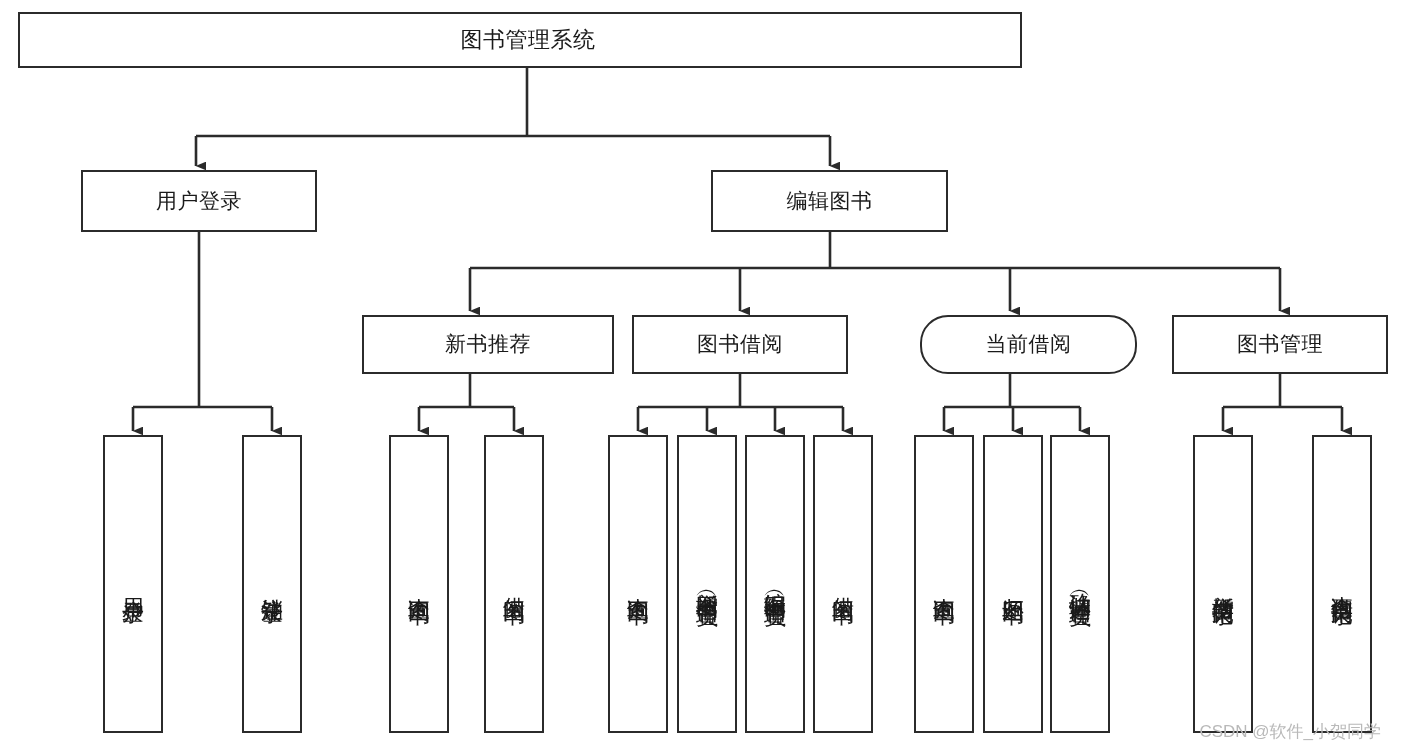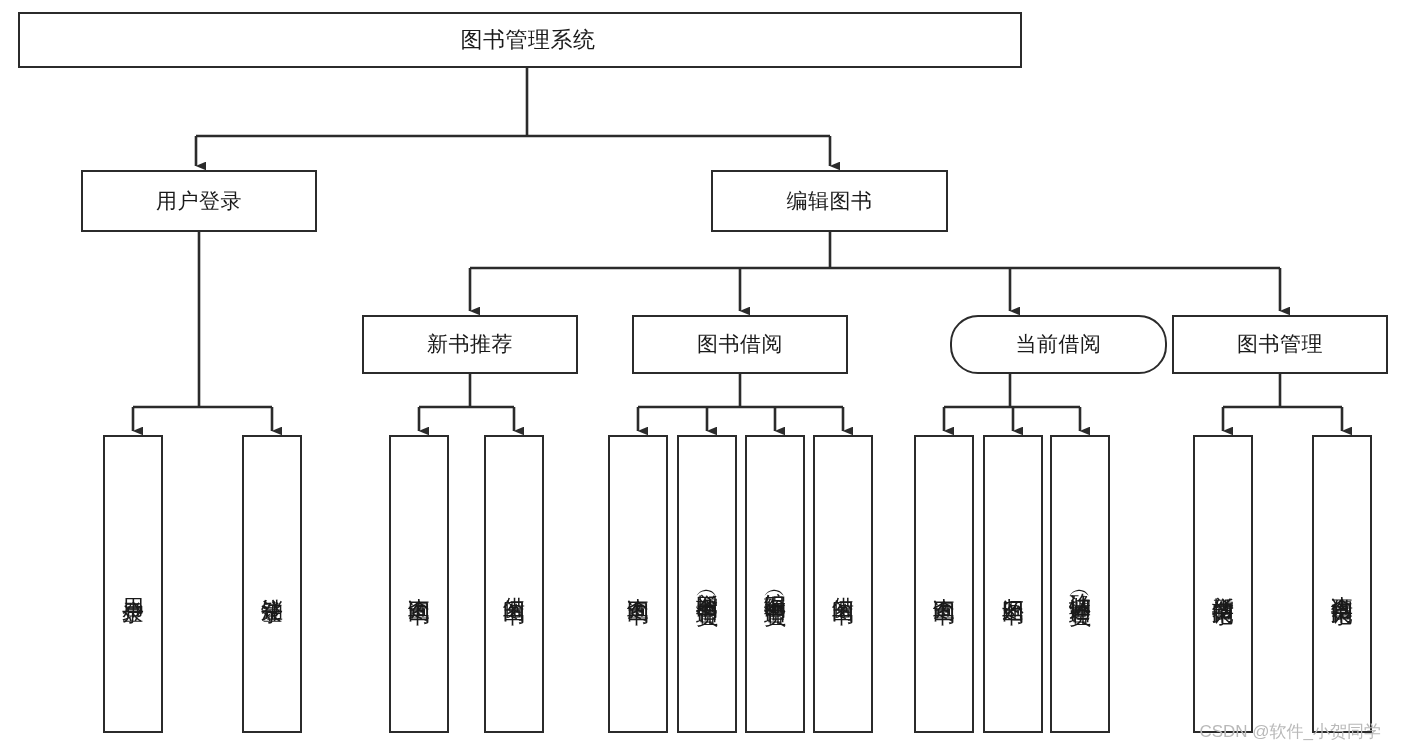--- a/index.html
+++ b/index.html
@@ -137,27 +137,27 @@
     <span class="node-label">图书管理系统</span>
   </div>
 
   <div class="node h-node" style="left:81px; top:170px; width:236px; height:62px;">
     <span class="node-label">用户登录</span>
   </div>
   <div class="node h-node" style="left:711px; top:170px; width:237px; height:62px;">
     <span class="node-label">编辑图书</span>
   </div>
 
-  <div class="node h-node" style="left:362px; top:315px; width:216px; height:59px;">
+  <div class="node h-node" style="left:362px; top:315px; width:252px; height:59px;">
     <span class="node-label">新书推荐</span>
   </div>
   <div class="node h-node" style="left:632px; top:315px; width:216px; height:59px;">
     <span class="node-label">图书借阅</span>
   </div>
-  <div class="node h-node" style="left:950px; top:315px; width:217px; height:59px;border-radius:28px;">
+  <div class="node h-node" style="left:920px; top:315px; width:217px; height:59px;border-radius:28px;">
     <span class="node-label">当前借阅</span>
   </div>
   <div class="node h-node" style="left:1172px; top:315px; width:216px; height:59px;">
     <span class="node-label">图书管理</span>
   </div>
 
   <div class="node v-node" style="left:103px; top:435px; width:60px; height:298px;">
     <span class="node-label">用户登录</span>
   </div>
   <div class="node v-node" style="left:242px; top:435px; width:60px; height:298px;">

